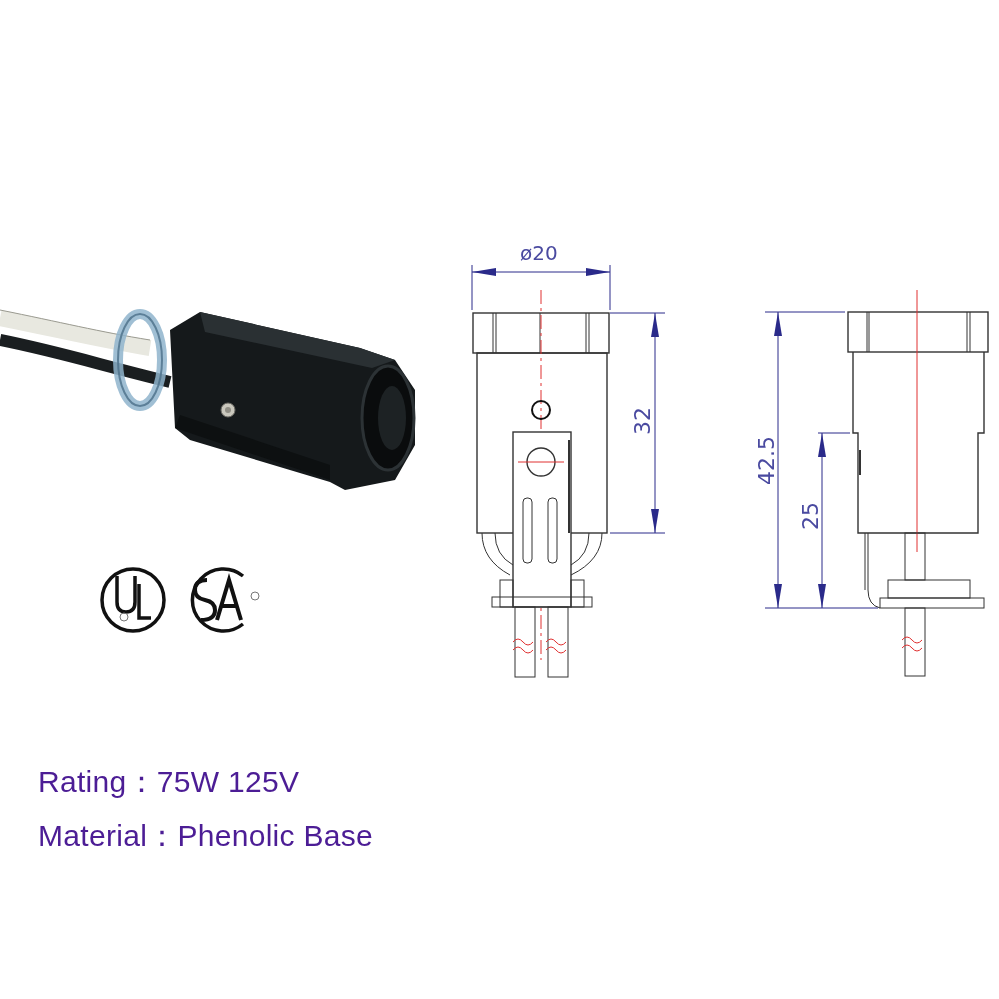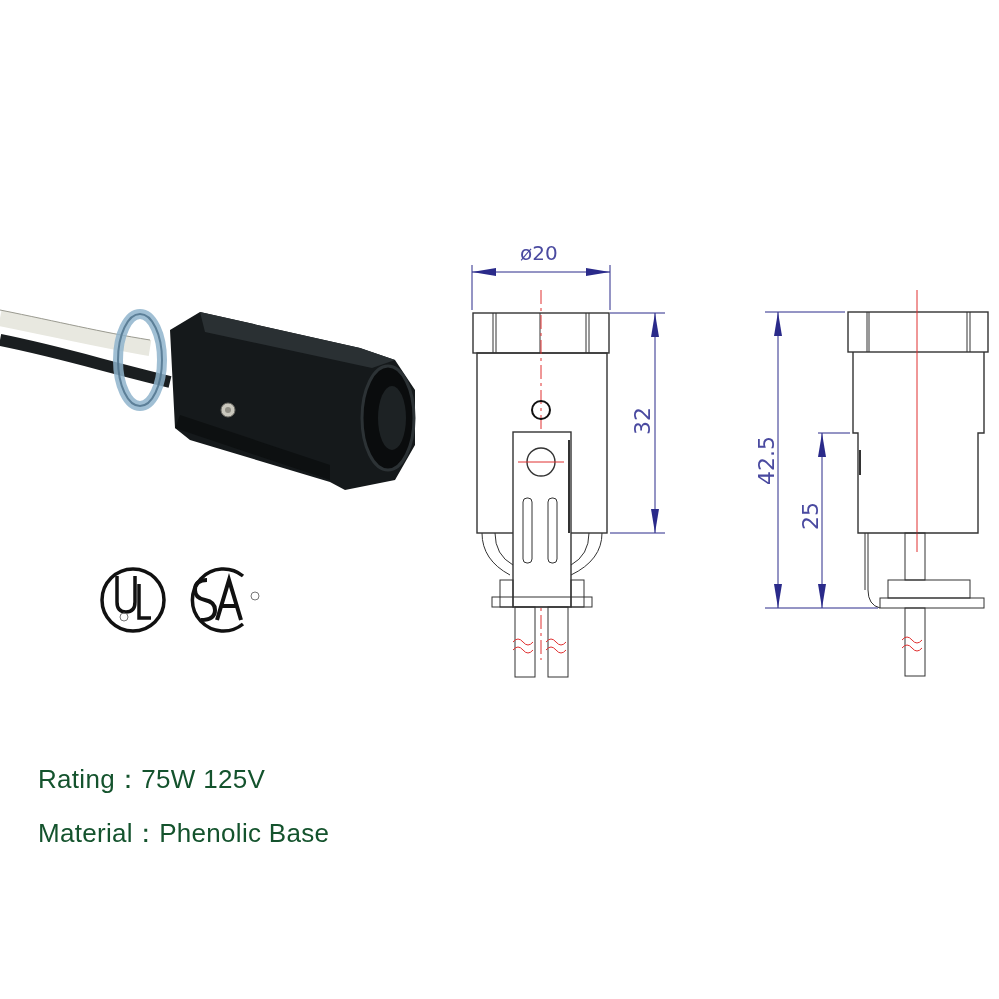--- a/index.html
+++ b/index.html
@@ -3,21 +3,21 @@
 <meta charset="utf-8">
 <style>
   html, body { margin: 0; padding: 0; background: #ffffff; }
   body { width: 999px; height: 999px; position: relative; overflow: hidden;
          font-family: "Liberation Sans", sans-serif; }
   .abs { position: absolute; }
   #photo { left: 0; top: 290px; width: 430px; height: 220px; }
   #cert-logos { left: 95px; top: 562px; width: 180px; height: 76px; }
   #front-view { left: 460px; top: 230px; width: 220px; height: 460px; }
   #side-view { left: 740px; top: 290px; width: 259px; height: 400px; }
-  .spec-line { left: 38px; font-size: 26px; color: #14532d; letter-spacing: 0.3px; white-space: pre; }
+  .spec-line { left: 38px; font-size: 30px; color: #4c1d95; letter-spacing: 0.3px; white-space: pre; }
   #spec-rating { top: 762px; }
   #spec-material { top: 801px; margin-top: 15px; }
   .dimtxt { font-family: "DejaVu Sans", sans-serif; fill: #4a4aa0; }
 </style>
 </head>
 <body>
 
 <svg id="photo" class="abs" viewBox="0 0 430 220">
 
   <path d="M0,28 C60,40 100,50 150,58" stroke="#e8e8e0" stroke-width="16" fill="none"></path>

